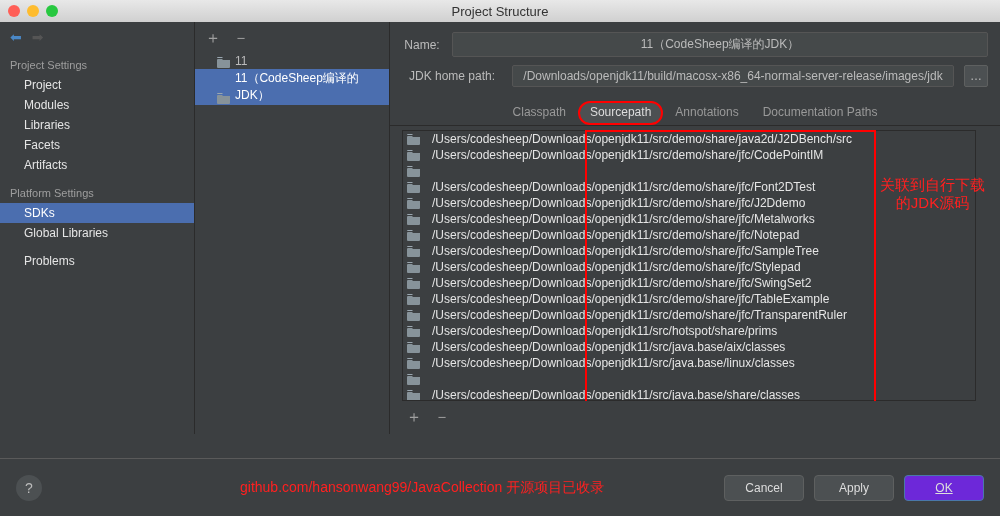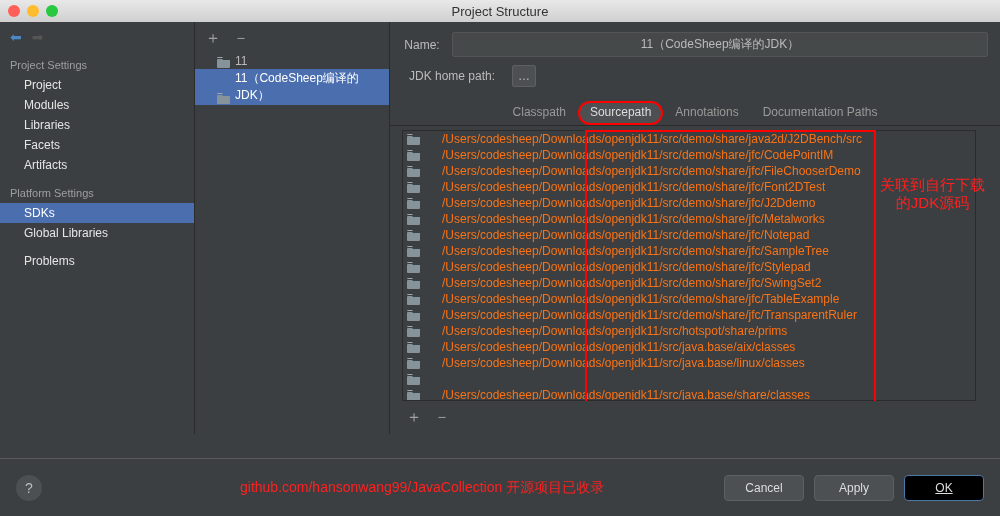--- a/index.html
+++ b/index.html
@@ -93,22 +93,22 @@
       border: 2px solid #ff0000; border-radius: 12px;
       padding: 2px 10px;
     }
     .list-container {
       flex: 1; margin: 4px 12px 0; position: relative;
       border: 1px solid #2b2b2b; background: #3c3f41;
       overflow: hidden;
     }
     .list-inner { overflow-y: auto; height: 100%; }
     .list-row {
-      display: flex; align-items: center; gap: 21px;
-      padding: 0 4px; height: 16px; color: #f97316; font-size: 12px;
+      display: flex; align-items: center; gap: 11px;
+      padding: 0 4px; height: 16px; color: #e5e5e5; font-size: 12px;
       white-space: nowrap;
     }
     .fic { width: 14px; height: 11px; flex-shrink: 0; }
     .overlay-box {
       position: absolute; border: 2px solid #ff0000;
       pointer-events: none;
     }
     .overlay-text {
       position: absolute; color: #ff2020; font-size: 15px;
       line-height: 1.2; font-weight: 400;
@@ -134,21 +134,21 @@
     .footer-caption {
       position: absolute; left: 240px; color: #ff2020;
       font-size: 14px;
     }
     .btn {
       min-width: 80px; height: 26px;
       background: #4c5052; border: 1px solid #5e6060;
       border-radius: 4px; color: #ddd; cursor: pointer;
       display: flex; align-items: center; justify-content: center;
     }
-    .btn.primary { background: #000000; border-color: #4a78a8; text-decoration: underline; }
+    .btn.primary { background: #6d28d9; border-color: #4a78a8; text-decoration: underline; }
     .scrollbar-side { width: 12px; background: #3c3f41;}
   </style>
 </head>
 <body>
 
 <div class="titlebar">
   <div class="traffic">
     <span class="tr-close"></span>
     <span class="tr-min"></span>
     <span class="tr-max"></span>
@@ -202,20 +202,21 @@
       </div>
   </div>
 
   <div class="rightpane">
     <div class="form-row">
       <span class="form-label">Name:</span>
       <div class="form-value">11（CodeSheep编译的JDK）</div>
     </div>
     <div class="form-row">
       <span class="form-label" style="min-width:100px">JDK home path:</span>
+      <div class="form-value">/Downloads/openjdk11/build/macosx-x86_64-normal-server-release/images/jdk</div>
       <div class="browse-btn">…</div>
     </div>
     <div class="tabs-row" id="tabs-row">
         <div class="tab">Classpath</div>
         <div class="tab active">Sourcepath</div>
         <div class="tab">Annotations</div>
         <div class="tab">Documentation Paths</div>
       </div>
     <div style="display:flex; flex:1; overflow:hidden; position:relative;">
       <div class="list-container" style="flex:1;">
@@ -232,21 +233,20 @@
                   <path fill="#87939a" d="M1 2h4l1 1h7v7a1 1 0 0 1-1 1H1a1 1 0 0 1-1-1V3a1 1 0 0 1 1-1z"></path>
                   <path fill="#9aa7b0" d="M0 1a1 1 0 0 1 1-1h4l1 1H0z"></path>
                 </svg></span>
               <span>/Users/codesheep/Downloads/openjdk11/src/demo/share/jfc/CodePointIM</span>
             </div>
             <div class="list-row">
               <span class="fic"><svg viewBox="0 0 14 11">
                   <path fill="#87939a" d="M1 2h4l1 1h7v7a1 1 0 0 1-1 1H1a1 1 0 0 1-1-1V3a1 1 0 0 1 1-1z"></path>
                   <path fill="#9aa7b0" d="M0 1a1 1 0 0 1 1-1h4l1 1H0z"></path>
                 </svg></span>
-              <span>/Users/codesheep/Downloads/openjdk11/src/demo/share/jfc/FileChooserDemo</span>
             </div>
             <div class="list-row">
               <span class="fic"><svg viewBox="0 0 14 11">
                   <path fill="#87939a" d="M1 2h4l1 1h7v7a1 1 0 0 1-1 1H1a1 1 0 0 1-1-1V3a1 1 0 0 1 1-1z"></path>
                   <path fill="#9aa7b0" d="M0 1a1 1 0 0 1 1-1h4l1 1H0z"></path>
                 </svg></span>
               <span>/Users/codesheep/Downloads/openjdk11/src/demo/share/jfc/Font2DTest</span>
             </div>
             <div class="list-row">
               <span class="fic"><svg viewBox="0 0 14 11">

